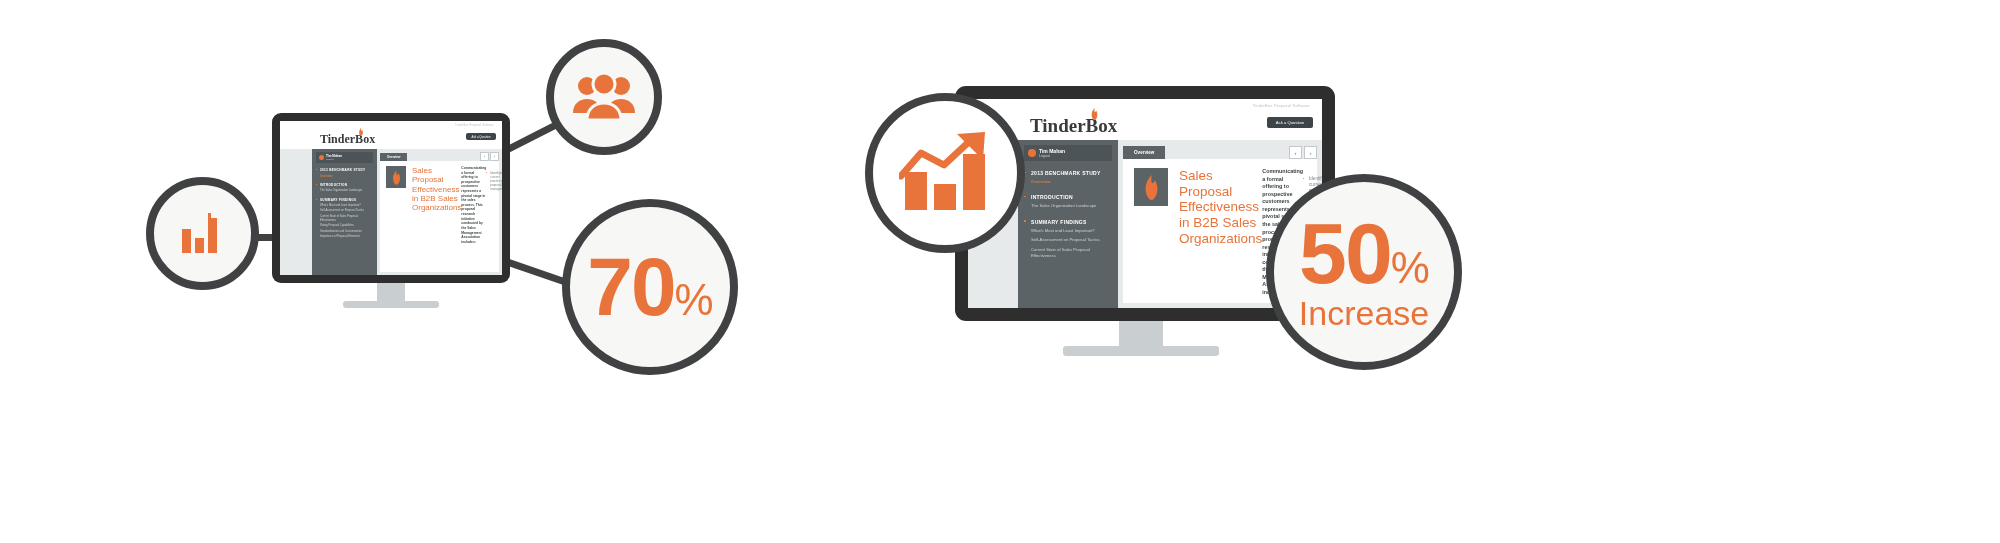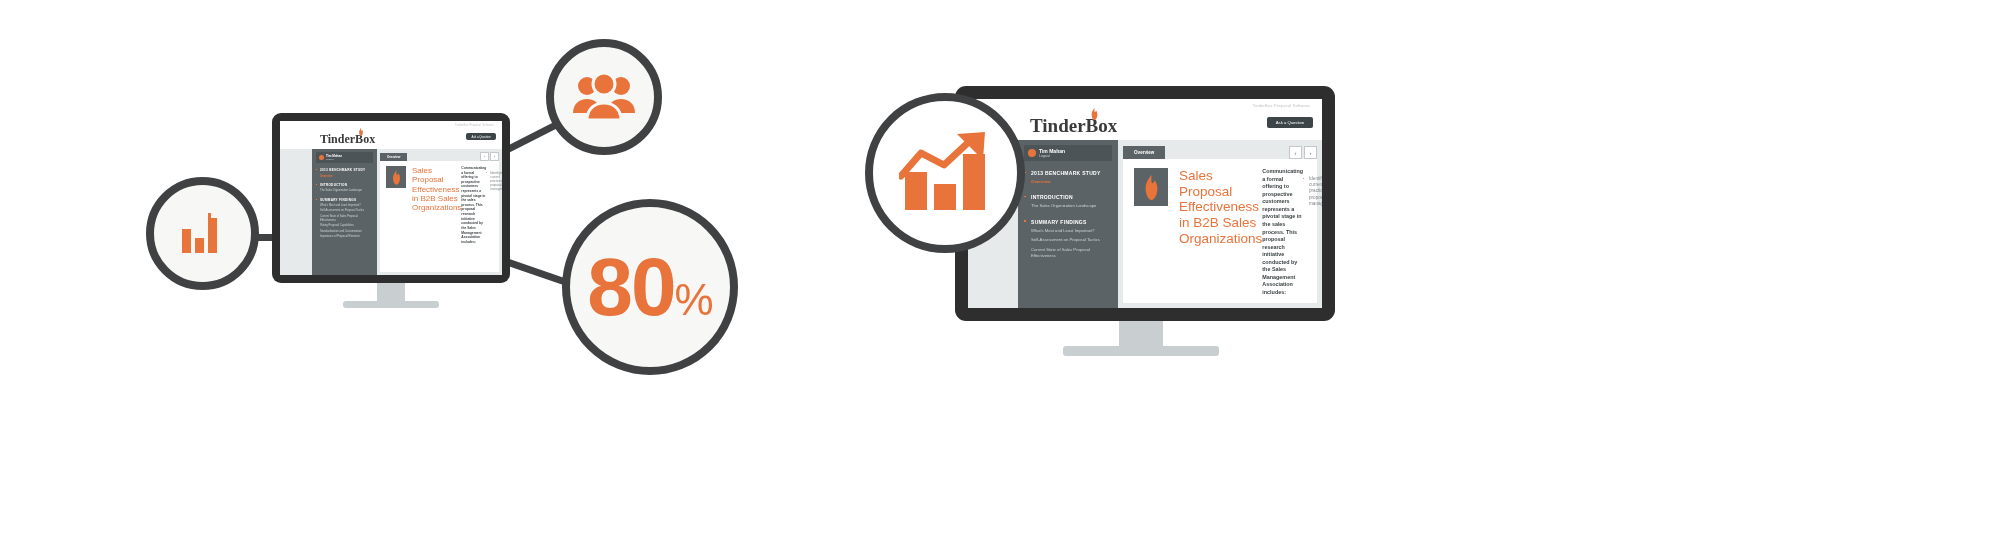--- a/index.html
+++ b/index.html
@@ -171,21 +171,21 @@
       <path d="M0 40c0-9 6.3-14 14-14s14 5 14 14z" fill="#e8743b"></path>
       <circle cx="48" cy="13" r="9" fill="#e8743b"></circle>
       <path d="M34 40c0-9 6.3-14 14-14s14 5 14 14z" fill="#e8743b"></path>
       <circle cx="31" cy="11" r="11" fill="#e8743b" stroke="#f7f7f5" stroke-width="3"></circle>
       <path d="M14 47c0-11 7.6-17 17-17s17 6 17 17z" fill="#e8743b" stroke="#f7f7f5" stroke-width="3"></path>
     </svg>
   </div>
 
   <div class="badge ring" style="left:562px;top:199px;width:176px;height:176px;">
     <span class="pct" style="font-size:82px;">
-      <span>80</span><span class="sm" style="font-size:44px;">%</span>
+      <span>70</span><span class="sm" style="font-size:44px;">%</span>
     </span>
   </div>
 
   <div class="monitor" style="left:955px;top:86px;width:380px;height:270px;">
     <div class="bezel big" style="left:0;top:0;width:380px;height:235px;"></div>
     <div class="screen" style="left:13px;top:13px;width:354px;height:209px;">
 
       <div class="app">
         <div class="topbar" style="height:13px;padding:0 12px;">
           <span class="tiny" style="font-size:4px;">TinderBox Proposal Software</span>
@@ -266,14 +266,20 @@
   <div class="badge white ring" style="left:865px;top:93px;width:160px;height:160px;">
     <svg width="92" height="82" viewBox="0 0 92 82" aria-hidden="true">
       <rect x="6" y="40" width="22" height="38" fill="#e8743b"></rect>
       <rect x="35" y="52" width="22" height="26" fill="#e8743b"></rect>
       <rect x="64" y="22" width="22" height="56" fill="#e8743b"></rect>
       <path d="M2 44 L22 21 L45 33 L74 6" fill="none" stroke="#e8743b" stroke-width="7" stroke-linecap="round" stroke-linejoin="round"></path>
       <path d="M58 2 L86 0 L84 28 Z" fill="#e8743b"></path>
     </svg>
   </div>
 
+  <div class="badge ring" style="left:1266px;top:174px;width:196px;height:196px;flex-direction:column;">
+    <span class="pct" style="font-size:86px;">
+      <span>50</span><span class="sm" style="font-size:44px;">%</span>
+    </span>
+    <span class="incr" style="font-size:34px;margin-top:2px;">Increase</span>
+  </div>
 
 </div>
 
 </body></html>

